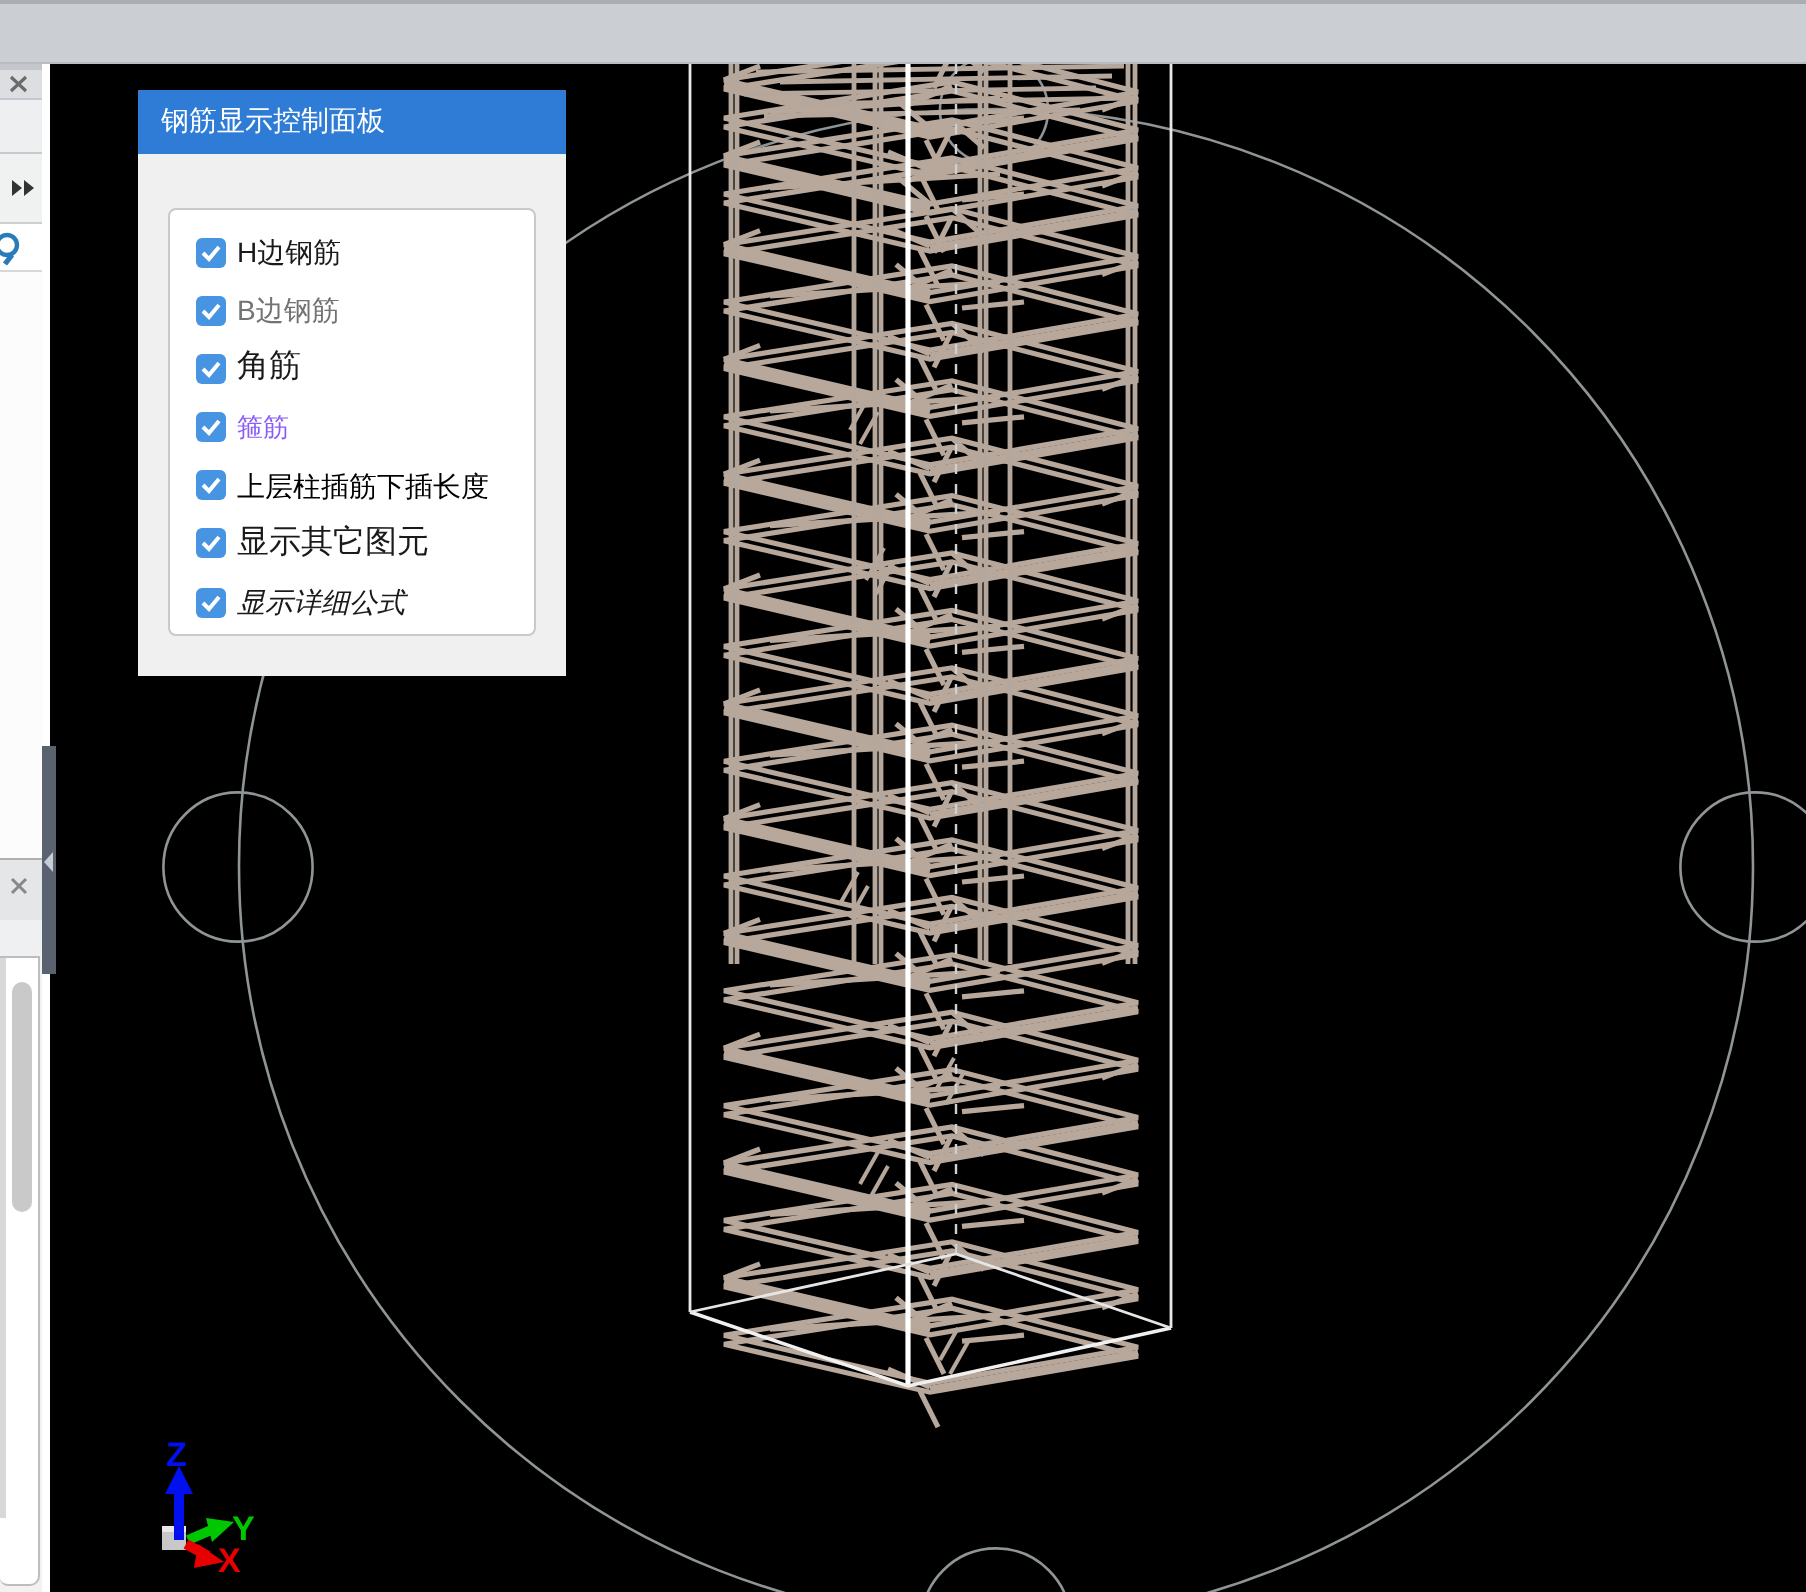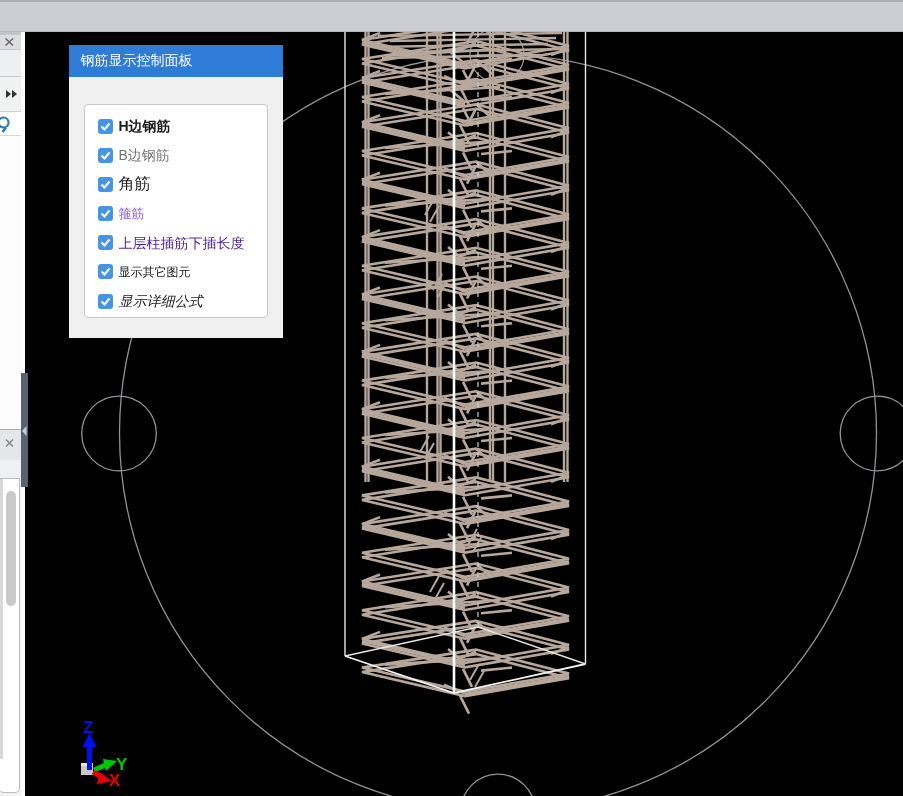--- a/index.html
+++ b/index.html
@@ -160,43 +160,43 @@
 <div class="abs" style="left:0;top:447px;width:2.5px;height:280px;background:#d8d8d8;"></div>
 <div class="abs" style="left:5.5px;top:459px;width:10px;height:115px;background:#c9c9c9;border-radius:5px;"></div>
 </div>
 <div class="abs" style="left:27.5px;top:45px;width:214.5px;height:292.5px;background:#f0f0f0;margin-left:41px;">
 <div class="abs" style="left:0;top:0;width:214.5px;height:31.5px;background:#2f7cd6;color:#fff;font-size:14px;line-height:31.5px;padding-left:12px;box-sizing:border-box;">钢筋显示控制面板</div>
 <div class="abs" style="left:15.5px;top:58.5px;width:184px;height:214px;background:#fff;border:1px solid #c9c9c9;border-radius:4px;box-sizing:border-box;"></div>
 <div class="abs" style="left:29.5px;top:73.5px;width:15px;height:15px;background:#4795e2;border-radius:3px;"></div>
 <svg class="abs" style="left:29.5px;top:73.5px" width="15" height="15">
       <path d="M3.5,7.5 L6.5,10.5 L11.5,4.5" stroke="#fff" stroke-width="2" fill="none"></path>
     </svg>
-<div class="abs" style="left:50px;top:73.0px;font-size:14px;color:#1a1a1a;line-height:16px;font-weight:bold;">H边钢筋</div>
+<div class="abs" style="left:50px;top:73.0px;font-size:14px;color:#1a1a1a;line-height:16px;">H边钢筋</div>
 <div class="abs" style="left:29.5px;top:102.7px;width:15px;height:15px;background:#4795e2;border-radius:3px;"></div>
 <svg class="abs" style="left:29.5px;top:102.7px" width="15" height="15">
       <path d="M3.5,7.5 L6.5,10.5 L11.5,4.5" stroke="#fff" stroke-width="2" fill="none"></path>
     </svg>
 <div class="abs" style="left:50px;top:102.2px;font-size:14px;color:#737373;line-height:16px;">B边钢筋</div>
 <div class="abs" style="left:29.5px;top:131.8px;width:15px;height:15px;background:#4795e2;border-radius:3px;"></div>
 <svg class="abs" style="left:29.5px;top:131.8px" width="15" height="15">
       <path d="M3.5,7.5 L6.5,10.5 L11.5,4.5" stroke="#fff" stroke-width="2" fill="none"></path>
     </svg>
 <div class="abs" style="left:50px;top:131.3px;font-size:16px;color:#1a1a1a;line-height:16px;">角筋</div>
 <div class="abs" style="left:29.5px;top:161.0px;width:15px;height:15px;background:#4795e2;border-radius:3px;"></div>
 <svg class="abs" style="left:29.5px;top:161.0px" width="15" height="15">
       <path d="M3.5,7.5 L6.5,10.5 L11.5,4.5" stroke="#fff" stroke-width="2" fill="none"></path>
     </svg>
 <div class="abs" style="left:50px;top:160.5px;font-size:13px;color:#8b5cf6;line-height:16px;">箍筋</div>
 <div class="abs" style="left:29.5px;top:190.2px;width:15px;height:15px;background:#4795e2;border-radius:3px;"></div>
 <svg class="abs" style="left:29.5px;top:190.2px" width="15" height="15">
       <path d="M3.5,7.5 L6.5,10.5 L11.5,4.5" stroke="#fff" stroke-width="2" fill="none"></path>
     </svg>
-<div class="abs" style="left:50px;top:189.7px;font-size:14px;color:#4c1d95;line-height:16px;">上层柱插筋下插长度</div>
+<div class="abs" style="left:50px;top:189.7px;font-size:14px;color:#000000;line-height:16px;">上层柱插筋下插长度</div>
 <div class="abs" style="left:29.5px;top:219.4px;width:15px;height:15px;background:#4795e2;border-radius:3px;"></div>
 <svg class="abs" style="left:29.5px;top:219.4px" width="15" height="15">
       <path d="M3.5,7.5 L6.5,10.5 L11.5,4.5" stroke="#fff" stroke-width="2" fill="none"></path>
     </svg>
-<div class="abs" style="left:50px;top:218.9px;font-size:12px;color:#1a1a1a;line-height:16px;">显示其它图元</div>
+<div class="abs" style="left:50px;top:218.9px;font-size:16px;color:#1a1a1a;line-height:16px;">显示其它图元</div>
 <div class="abs" style="left:29.5px;top:248.5px;width:15px;height:15px;background:#4795e2;border-radius:3px;"></div>
 <svg class="abs" style="left:29.5px;top:248.5px" width="15" height="15">
       <path d="M3.5,7.5 L6.5,10.5 L11.5,4.5" stroke="#fff" stroke-width="2" fill="none"></path>
     </svg>
 <div class="abs" style="left:50px;top:248.0px;font-size:14px;color:#1a1a1a;line-height:16px;font-style:italic;">显示详细公式</div>
 </div>
 </body></html>

